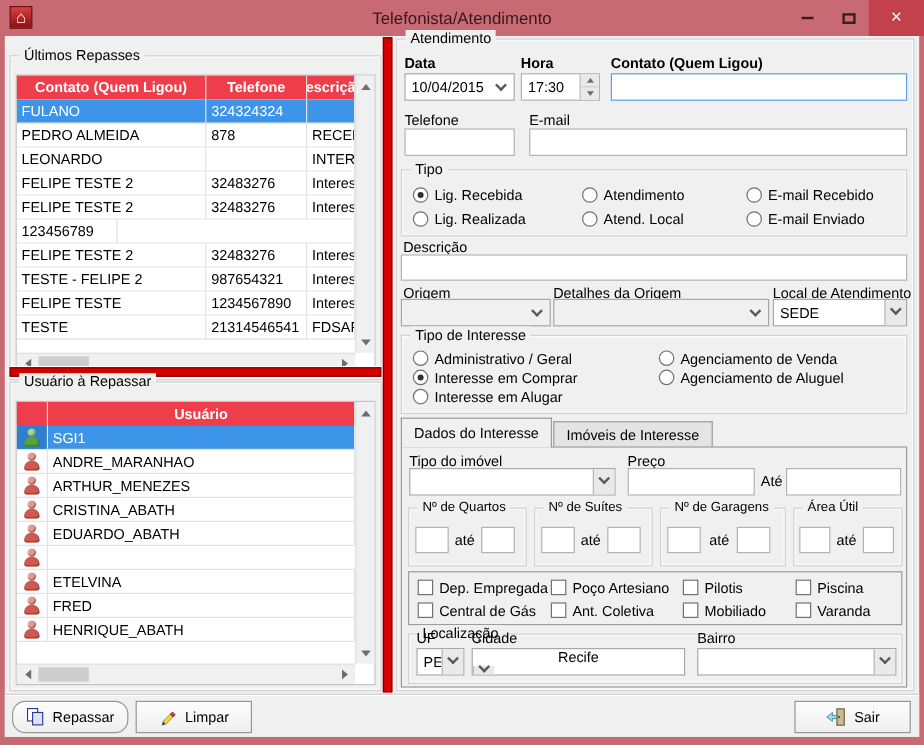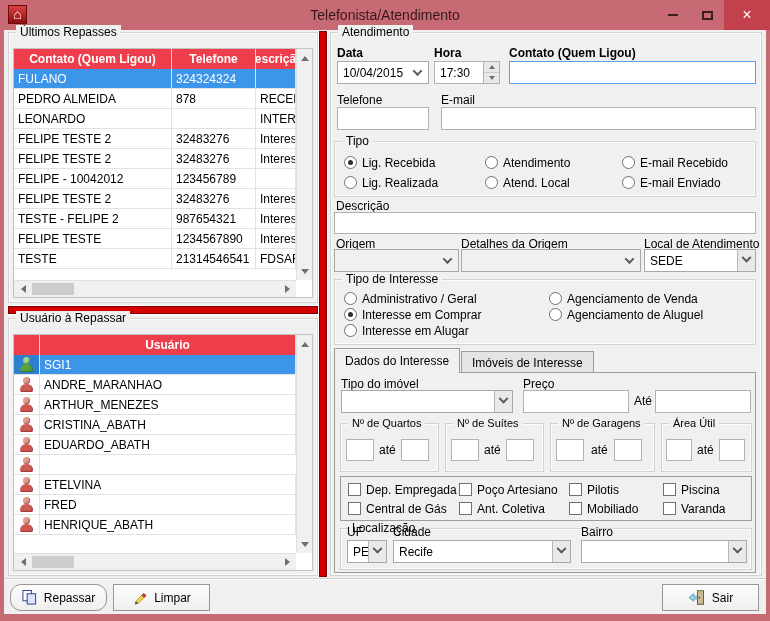--- a/index.html
+++ b/index.html
@@ -116,21 +116,21 @@
           <span class="max-glyph"></span>
         </div>
       <div class="wbtn close">
           <span>×</span>
         </div>
     </div>
   </div>
 
   <div class="content">
 
-    <div class="grp" style="left:4px; top:2px; width:310px; height:271px;">
+    <div class="grp" style="left:4px; top:16px; width:310px; height:271px;">
       <div class="grp-label">Últimos Repasses</div>
       <div class="tbl">
         <div class="thead">
           <div class="hcell c1">Contato (Quem Ligou)</div>
           <div class="hcell c2">Telefone</div>
           <div class="hcell c3">escriçã</div>
         </div>
         <div class="rows">
           <div class="trow selected">
             <div class="tcell c1">FULANO</div>
@@ -151,21 +151,20 @@
             <div class="tcell c1">FELIPE TESTE 2</div>
             <div class="tcell c2">32483276</div>
             <div class="tcell c3">Interes</div>
           </div>
           <div class="trow">
             <div class="tcell c1">FELIPE TESTE 2</div>
             <div class="tcell c2">32483276</div>
             <div class="tcell c3">Interes</div>
           </div>
           <div class="trow">
-            <div class="tcell c1">FELIPE - 10042012</div>
             <div class="tcell c2">123456789</div>
             <div class="tcell c3"></div>
           </div>
           <div class="trow">
             <div class="tcell c1">FELIPE TESTE 2</div>
             <div class="tcell c2">32483276</div>
             <div class="tcell c3">Interes</div>
           </div>
           <div class="trow">
             <div class="tcell c1">TESTE - FELIPE 2</div>
@@ -479,21 +478,21 @@
         <div class="minigrp" style="left:5px; top:155px; width:412px; height:42px;">
           <div class="grp-label">Localização</div>
           <div class="lbl" style="left:6px; top:-4px;">UF</div>
           <div class="combo" style="left:6px; top:11px; width:40px;">
             <span class="val">PE</span>
             <span class="chevbtn">
                 <span class="chev"></span>
               </span>
           </div>
           <div class="lbl" style="left:52px; top:-4px;">Cidade</div>
-          <div class="combo" style="left:52px; top:11px; width:178px;">
+          <div class="combo" style="left:52px; top:11px; width:178px;flex-direction:column;">
             <span class="val">Recife</span>
             <span class="chevbtn">
                 <span class="chev"></span>
               </span>
           </div>
           <div class="lbl" style="left:240px; top:-4px;">Bairro</div>
           <div class="combo" style="left:240px; top:11px; width:166px;">
             <span class="val"></span>
             <span class="chevbtn">
                 <span class="chev"></span>

